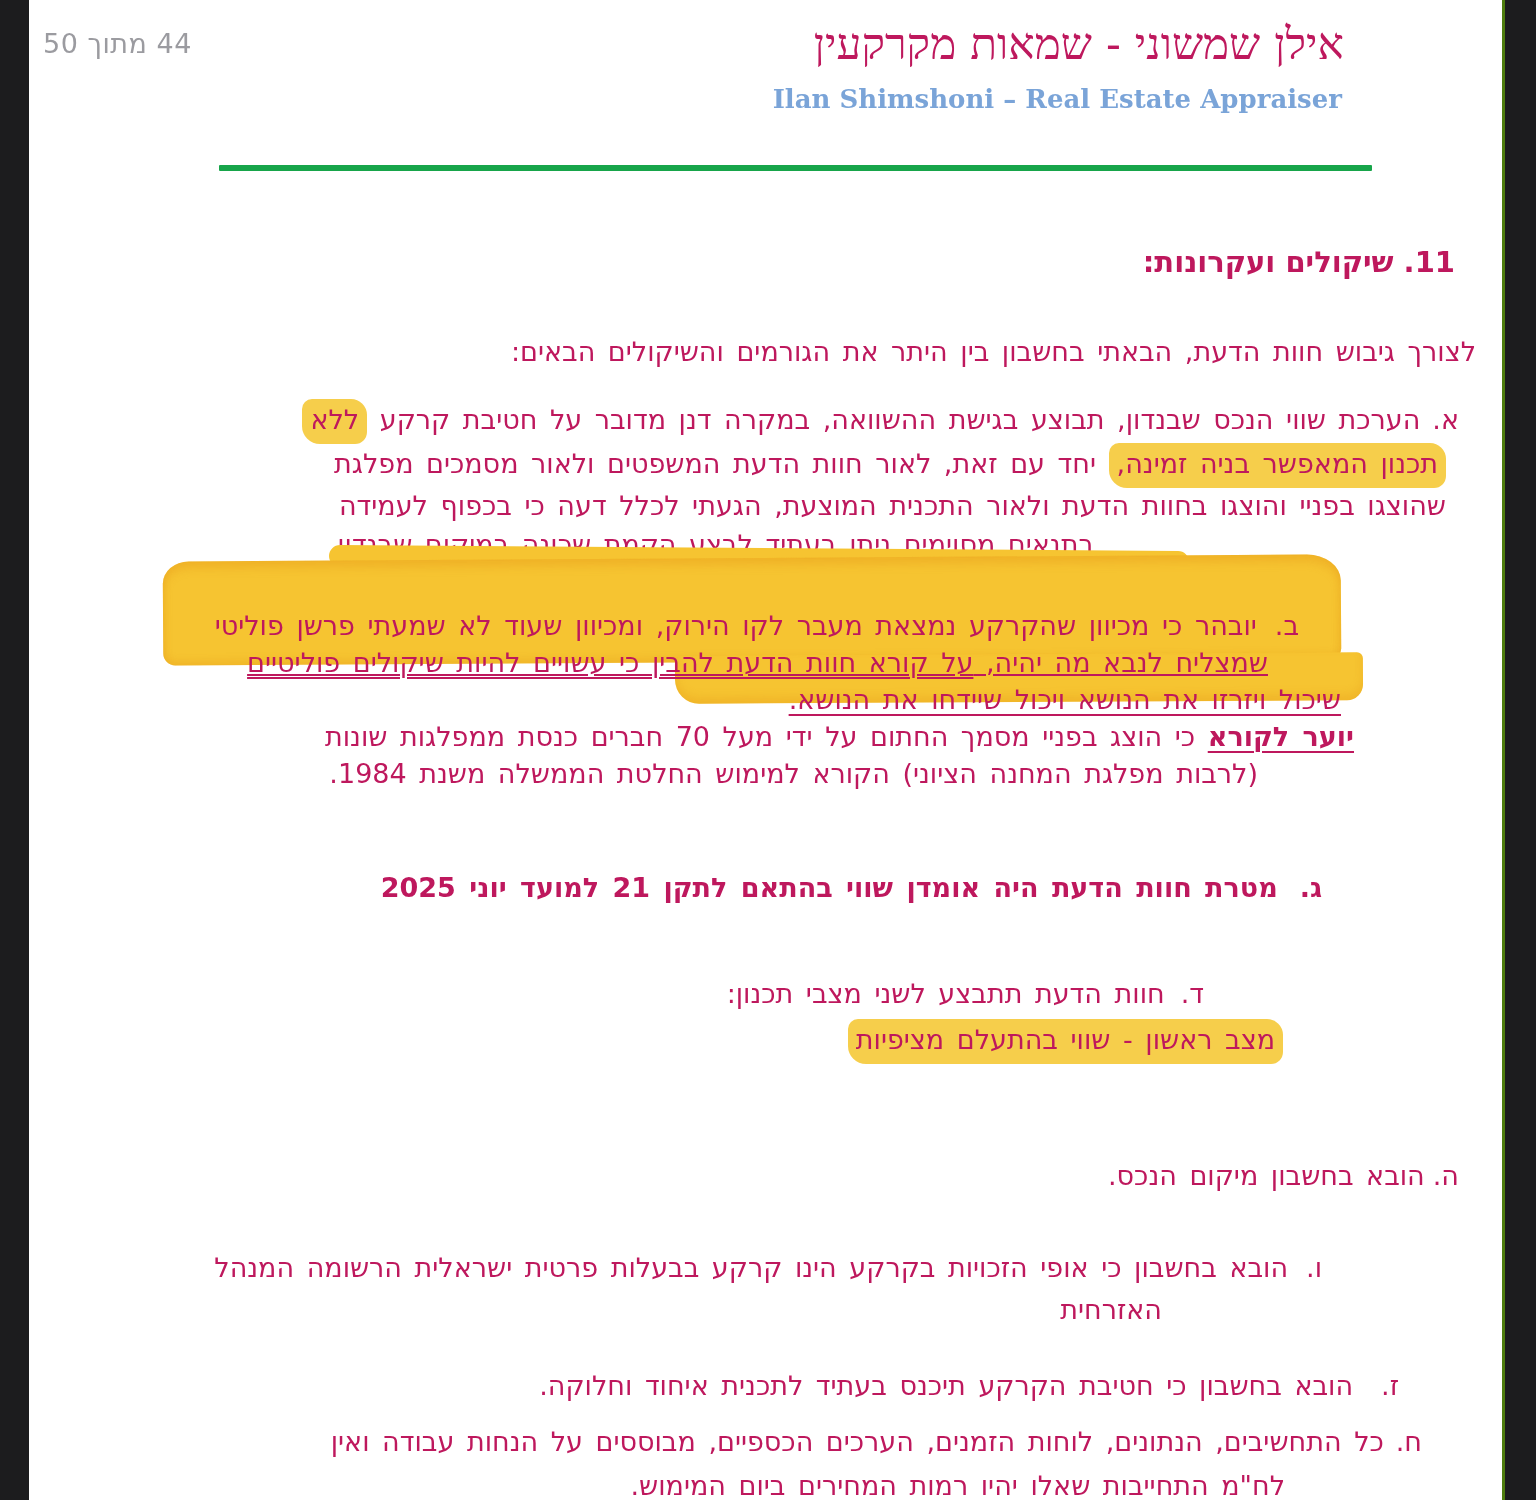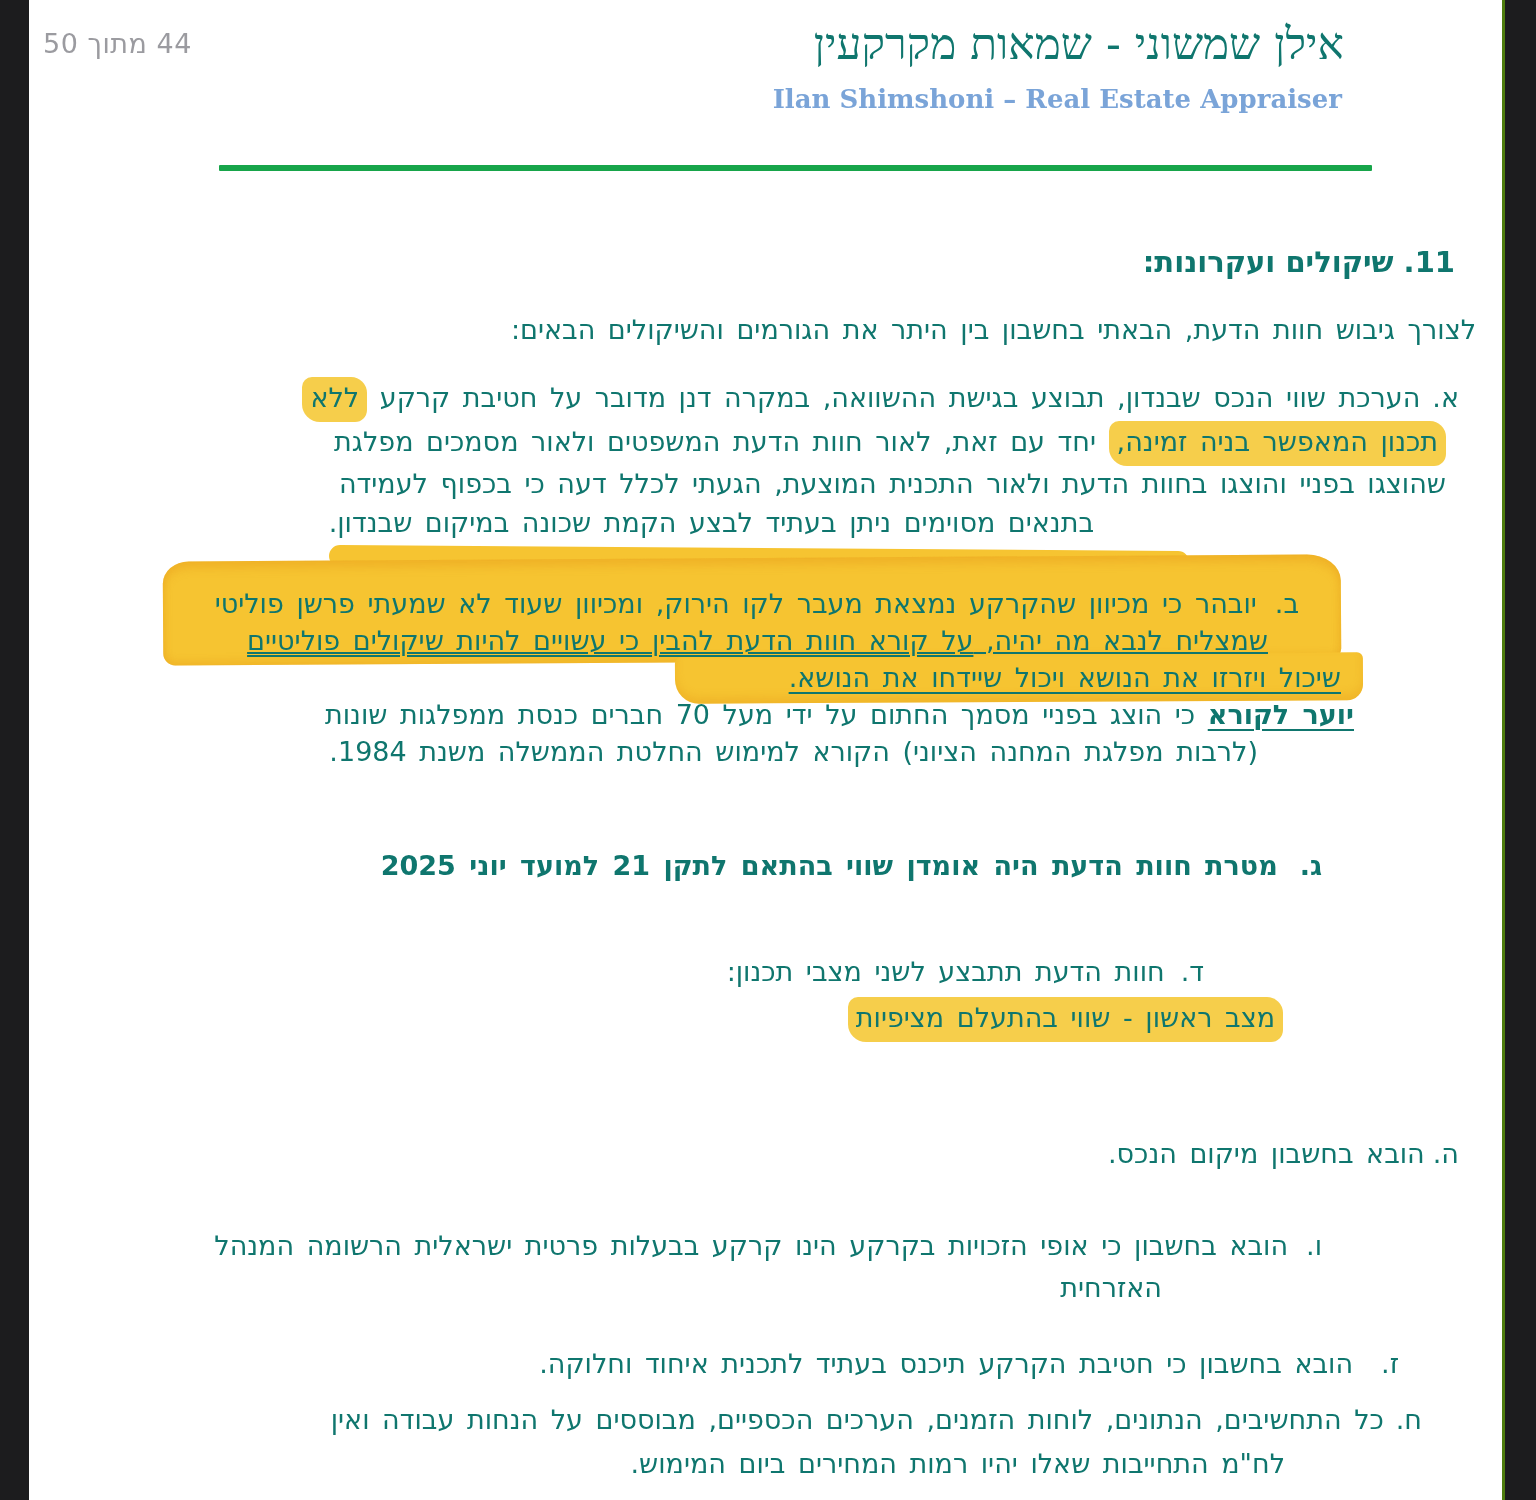--- a/index.html
+++ b/index.html
@@ -10,38 +10,38 @@
     overflow:hidden;
     position:relative;
   }
   .viewport{position:absolute;inset:0;width:1536px;height:1500px;}
   .page{
     position:absolute;left:29px;top:0;width:1473px;height:1500px;
     background:#ffffff;
     border-right:3px solid #4d7c0f;
     direction:rtl;
   }
-  .abs{position:absolute;white-space:nowrap;color:#0f766e;}
+  .abs{position:absolute;white-space:nowrap;color:#be185d;}
   .pgnum{
     direction:rtl;
     font-size:27px;color:#9b9ba0;letter-spacing:.5px;
   }
   .title-he{
     font-family:"DejaVu Serif",serif;
-    font-size:44px;color:#0f766e;margin-left:40px;
+    font-size:44px;color:#be185d;margin-left:40px;
   }
   .subtitle-en{
     font-family:"DejaVu Serif",serif;direction:ltr;
     font-size:26px;font-weight:700;color:#7aa4d8;
   }
   .rule{
     position:absolute;height:6px;background:#17a54a;border-radius:1px;
   }
   .h11{font-size:29px;font-weight:700;}
-  .body-line{font-size:27px;word-spacing:4px;line-height:36px;}
+  .body-line{font-size:27px;word-spacing:4px;line-height:36px;margin-top:22px;}
   .marker{display:inline-block;}
   .ml-a{margin-left:12px;}.ml-b{margin-left:18px;}.ml-g{margin-left:22px;}
   .ml-d{margin-left:16px;}.ml-he{margin-left:8px;}.ml-v{margin-left:18px;}
   .ml-z{margin-left:28px;}.ml-h{margin-left:12px;}
   .bold{font-weight:700;}
   .u{text-decoration:underline;text-decoration-thickness:2px;text-underline-offset:5px;}
   
   .hl{
     background:#f6ce4b;
     padding:5px 8px 9px 8px;

